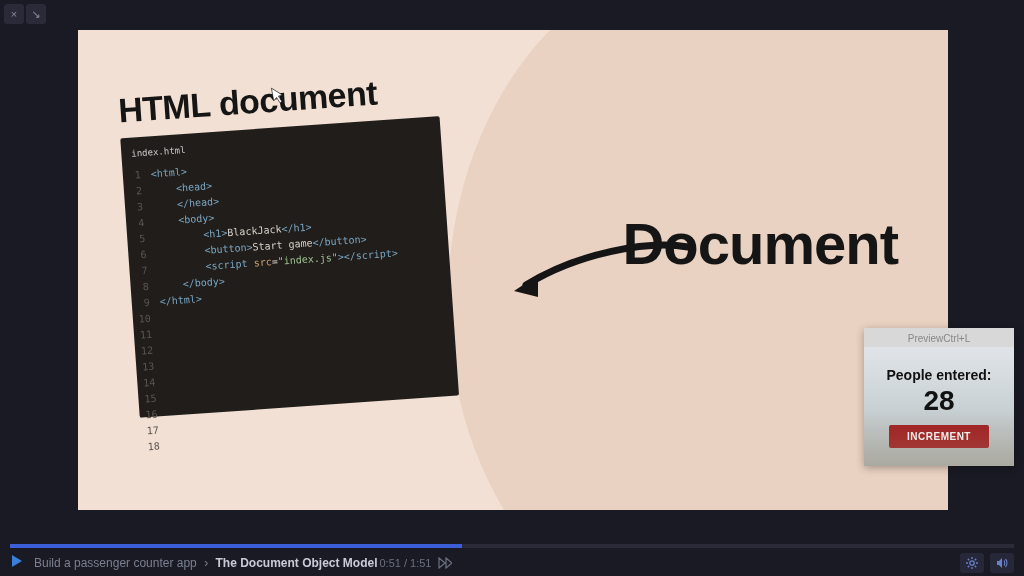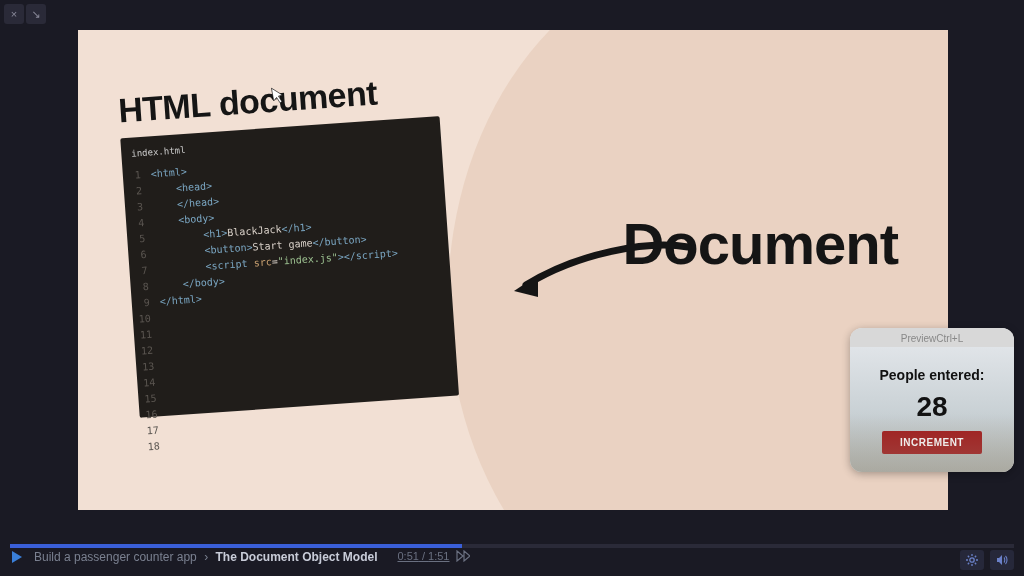--- a/index.html
+++ b/index.html
@@ -20,37 +20,37 @@
 .code { color: #d8d0c8; white-space: pre; }
 .tag { color: #7aa6c2; }
 .txt { color: #d8d0c8; }
 .attr { color: #c8a070; }
 .str { color: #9cc090; }
 
 .doc-label { position: absolute; top: 180px; right: 50px; font-size: 58px; font-weight: 700; color: #151515; letter-spacing: -1px; }
 
 .arrow { position: absolute; top: 205px; left: 430px; }
 
-.preview-widget { position: absolute; right: 10px; top: 328px; width: 164px; background: #e8e8e8; border-radius: 12px; box-shadow: 0 2px 8px rgba(0,0,0,0.3); overflow: hidden; }
+.preview-widget { position: absolute; right: 10px; top: 328px; width: 150px; background: #e8e8e8; border-radius: 0; box-shadow: 0 2px 8px rgba(0,0,0,0.3); overflow: hidden; }
 .preview-head { text-align: center; font-size: 10px; color: #888; padding: 5px 0 3px; background: #d8d8d8; }
 .preview-body { background: linear-gradient(180deg, #e0e4e8 0%, #c8d0d4 55%, #b0b4ac 100%); padding: 20px 10px 18px; text-align: center; position: relative; }
 .preview-body::before { content:""; position:absolute; left:0; right:0; bottom:0; height:60px; background: linear-gradient(180deg, rgba(190,196,200,0) 0%, rgba(160,150,140,0.35) 100%); pointer-events:none; }
 .preview-text { font-size: 14px; font-weight: 700; color: #111; }
-.preview-num { font-size: 28px; font-weight: 700; color: #111; margin: 8px 0 8px; text-align: center; }
+.preview-num { font-size: 28px; font-weight: 700; color: #111; margin: 2px 0 8px; text-align: center; }
 .preview-btn { background: #a01818; color: #fff; font-size: 10px; font-weight: 700; padding: 6px 18px; border: none; border-radius: 2px; letter-spacing: 0.5px; }
 
 .progress-track { position: absolute; bottom: 28px; left: 10px; right: 10px; height: 4px; background: #2a2a38; }
 .progress-fill { height: 100%; background: #3a5fd8; }
 
-.bottombar { position: absolute; bottom: 0; left: 0; right: 0; height: 26px; display: flex; align-items: flex-start; padding: 0 10px; }
+.bottombar { position: absolute; bottom: 0; left: 0; right: 0; height: 26px; display: flex; align-items: center; padding: 0 10px; }
 .play-icon { color: #3a7fd8; margin-right: 10px; cursor: pointer; }
 .crumb { font-size: 12px; color: #7a8090; }
 .crumb .strong { color: #c8ccd8; font-weight: 600; }
 .crumb .sep { margin: 0 4px; }
-.time { font-size: 11px; color: #6a7080; margin-left: 20px; text-decoration: underline; }
+.time { font-size: 11px; color: #6a7080; margin-left: 2px; }
 .skip-icon { color: #6a7080; margin-left: 6px; cursor: pointer; display: inline-flex; }
 .bottom-right { margin-left: auto; display: flex; gap: 6px; }
 .br-btn { width: 24px; height: 20px; background: #26283a; border-radius: 3px; display: flex; align-items: center; justify-content: center; color: #6a80c8; cursor: pointer; }
 
 .cursor { position: absolute; top: 86px; left: 272px; color: #fff; font-size: 14px; pointer-events: none; z-index: 50; transform: rotate(-10deg); }
 </style>
 </head>
 <body>
 
 <div class="topbar">

